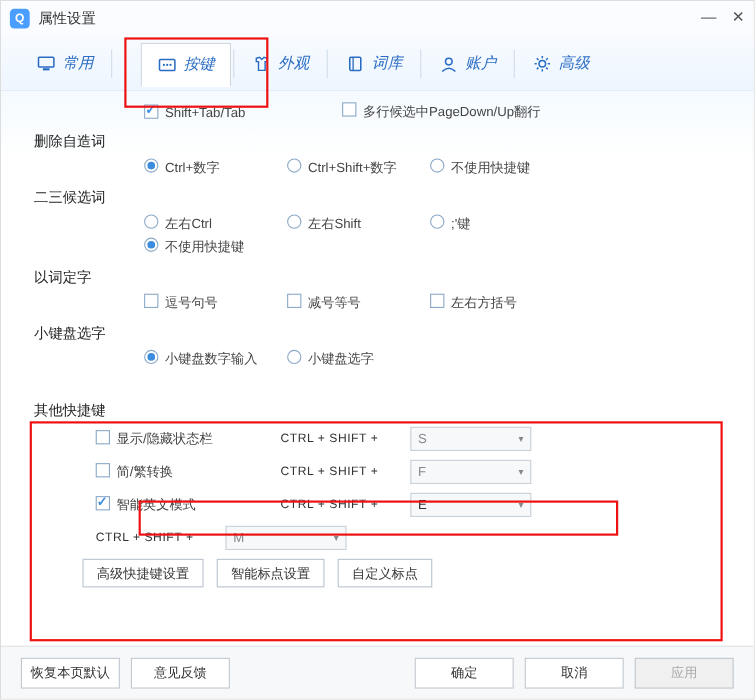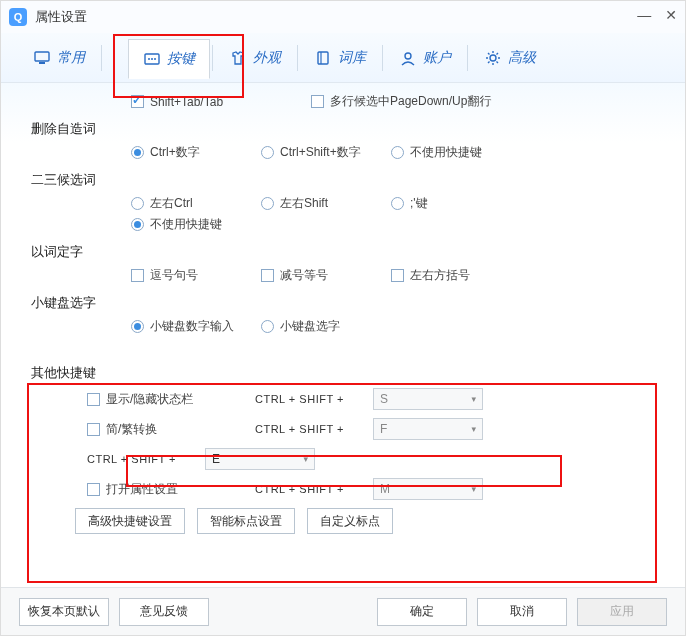--- a/index.html
+++ b/index.html
@@ -11,21 +11,21 @@
 .winbtns { position: absolute; right: 8px; top: 6px; display: flex; gap: 14px; }
 .winbtn { font-size: 14px; color: #555; cursor: pointer; }
 .tabs { display: flex; align-items: center; height: 50px; padding: 0 18px; background: linear-gradient(#f7fbff, #eef6ff); border-bottom: 1px solid #e0e8f0; font-style: italic; }
 .tab { display: flex; align-items: center; gap: 6px; padding: 10px 14px; color: #2a6cc4; font-size: 14px; cursor: pointer; }
 .tab.active { background: #fff; border: 1px solid #d0d8e0; border-bottom: 1px solid #fff; position: relative; top: 1px; margin-left: 24px; }
 .tab-icon { width: 18px; height: 18px; display: inline-flex; align-items: center; justify-content: center; }
 .tab-sep { width: 1px; height: 26px; background: #d0dce8; margin: 0 2px; }
 .content { position: absolute; top: 82px; left: 0; right: 0; bottom: 48px; padding: 10px 30px; overflow: hidden; background: linear-gradient(#f4faff, #fff 60px); }
 .section-label { font-size: 13px; color: #222; margin: 10px 0 6px 0; }
 .row { display: flex; align-items: center; flex-wrap: wrap; gap: 6px 0; margin-left: 100px; margin-bottom: 4px; }
-.opt { display: flex; align-items: center; gap: 6px; width: 130px; font-size: 12px; color: #444; }
+.opt { display: flex; gap: 6px; width: 130px; font-size: 12px; color: #444; }
 .opt.wide { width: 180px; }
 .opt.w2 { width: 300px; }
 .chk, .rad { width: 13px; height: 13px; border: 1px solid #8aa8c8; background: #fff; display: inline-block; position: relative; }
 .rad { border-radius: 50%; }
 .chk.on::after { content: "✓"; position: absolute; top: -3px; left: 0; color: #3b8de0; font-size: 12px; font-weight: bold; }
 .rad.on::after { content: ""; position: absolute; top: 2px; left: 2px; width: 7px; height: 7px; background: #3b8de0; border-radius: 50%; }
 .hotrow { display: flex; align-items: center; margin-left: 56px; margin-bottom: 8px; gap: 8px; }
 .hotrow .opt { width: 160px; }
 .hotlabel { font-size: 11px; color: #333; letter-spacing: 0.5px; width: 110px; }
 .sel { width: 110px; height: 22px; border: 1px solid #c8d0d8; background: #f7f8f9; display: flex; align-items: center; justify-content: space-between; padding: 0 6px; font-size: 12px; color: #888; }
@@ -212,31 +212,31 @@
           <span class="chk"></span>
           <span>简/繁转换</span>
         </div>
       <span class="hotlabel">CTRL + SHIFT +</span>
       <div class="sel">
           <span>F</span>
           <span class="car">▾</span>
         </div>
     </div>
     <div class="hotrow">
+      <div class="opt">
+          <span class="chk on"></span>
+          <span>智能英文模式</span>
+        </div>
       <span class="hotlabel">CTRL + SHIFT +</span>
       <div class="sel" style="color:#333">
           <span>E</span>
           <span class="car">▾</span>
         </div>
     </div>
     <div class="hotrow">
-      <div class="opt">
-          <span class="chk"></span>
-          <span>打开属性设置</span>
-        </div>
       <span class="hotlabel">CTRL + SHIFT +</span>
       <div class="sel">
           <span>M</span>
           <span class="car">▾</span>
         </div>
     </div>
 
     <div class="btnrow">
       <button class="btn">高级快捷键设置</button>
       <button class="btn">智能标点设置</button>

